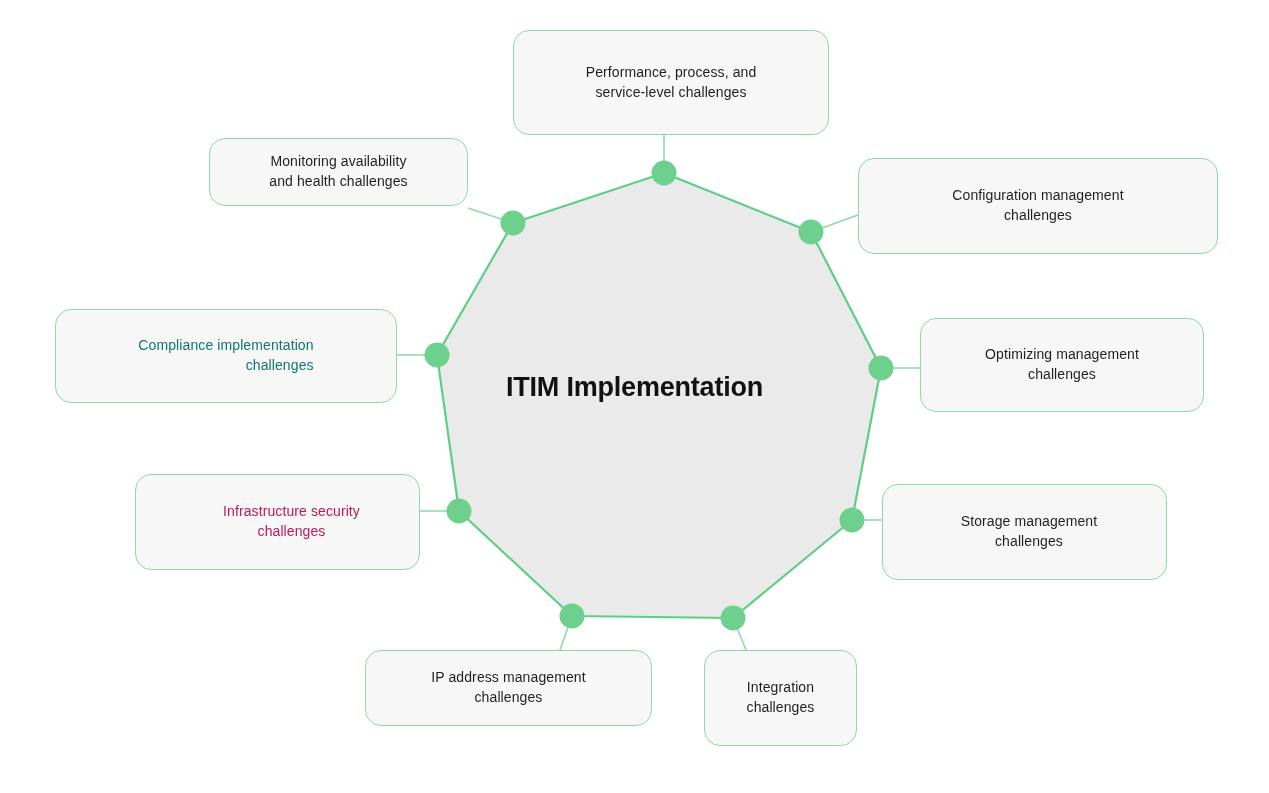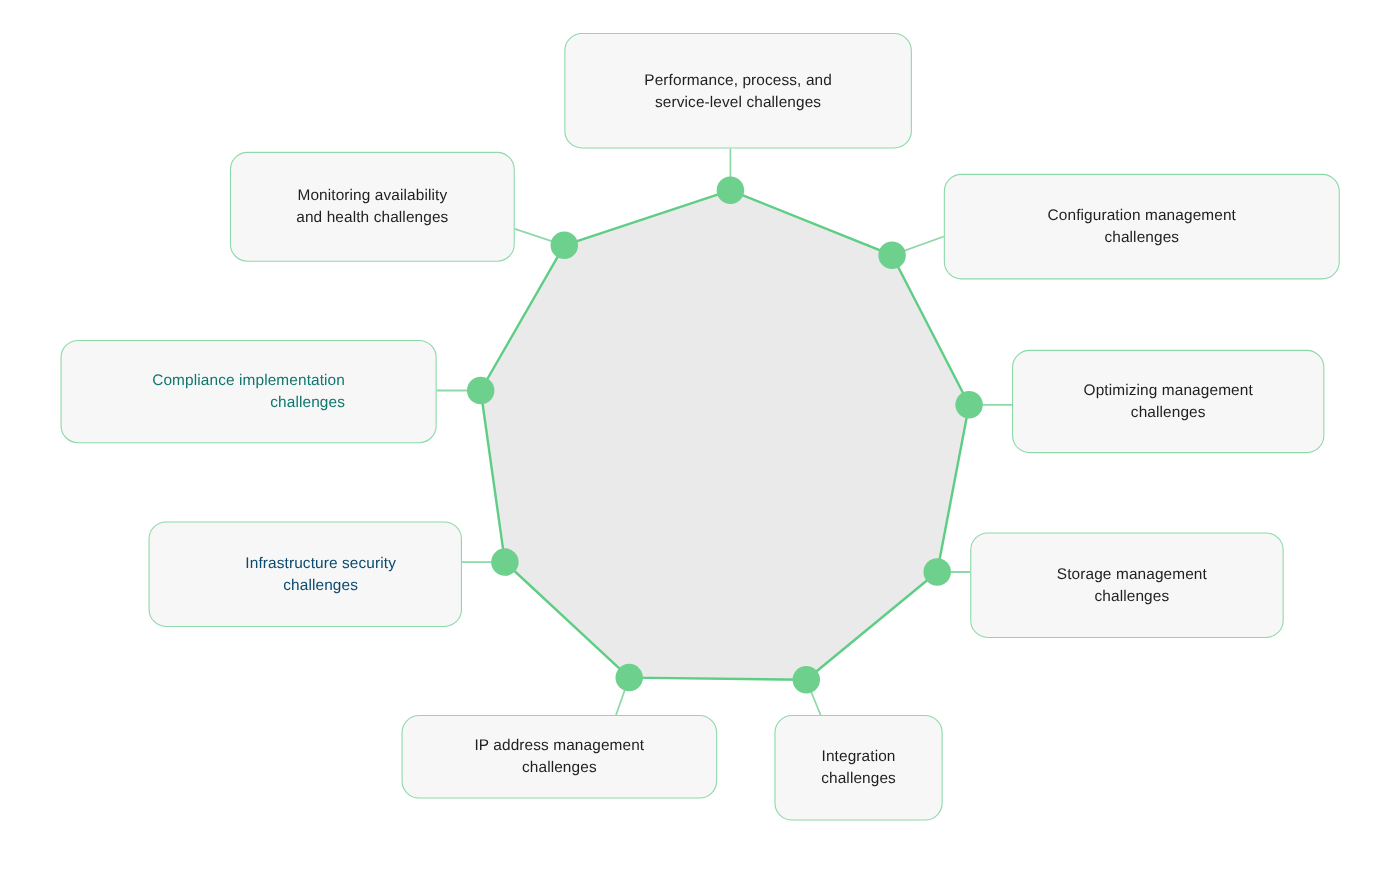--- a/index.html
+++ b/index.html
@@ -87,20 +87,21 @@
         <circle cx="881" cy="368" r="12.5" fill="#6ed08d"></circle>
         <circle cx="852" cy="520" r="12.5" fill="#6ed08d"></circle>
         <circle cx="733" cy="618" r="12.5" fill="#6ed08d"></circle>
         <circle cx="572" cy="616" r="12.5" fill="#6ed08d"></circle>
         <circle cx="459" cy="511" r="12.5" fill="#6ed08d"></circle>
         <circle cx="437" cy="355" r="12.5" fill="#6ed08d"></circle>
         <circle cx="513" cy="223" r="12.5" fill="#6ed08d"></circle>
       </g>
   </svg>
 
+  <div id="center-title">ITIM Implementation</div>
 
   <div id="boxes-layer">
       <div class="node-box" style="left: 513px; top: 30px; width: 316px; height: 105px; background: rgb(247, 247, 247); border-color: rgb(142, 217, 169);">
         <span class="node-box-label" style="color: rgb(31, 31, 31);">Performance, process, and
 service-level challenges</span>
       </div>
       <div class="node-box" style="left: 858px; top: 158px; width: 360px; height: 96px; background: rgb(247, 247, 247); border-color: rgb(142, 217, 169); justify-content: center;">
         <span class="node-box-label" style="color: rgb(31, 31, 31);">Configuration management
 challenges</span>
       </div>
@@ -114,26 +115,26 @@
       </div>
       <div class="node-box" style="left: 704px; top: 650px; width: 153px; height: 96px; background: rgb(247, 247, 247); border-color: rgb(142, 217, 169);">
         <span class="node-box-label" style="color: rgb(31, 31, 31);">Integration
 challenges</span>
       </div>
       <div class="node-box" style="left: 365px; top: 650px; width: 287px; height: 76px; background: rgb(247, 247, 247); border-color: rgb(142, 217, 169);">
         <span class="node-box-label" style="color: rgb(31, 31, 31);">IP address management
 challenges</span>
       </div>
       <div class="node-box" style="left: 135px; top: 474px; width: 285px; height: 96px; background: rgb(247, 247, 247); border-color: rgb(142, 217, 169);">
-        <span class="node-box-label" style="color: #0c4a6e; margin-left: 28px;">Infrastructure security
+        <span class="node-box-label" style="color: #be185d; margin-left: 28px;">Infrastructure security
 challenges</span>
       </div>
       <div class="node-box" style="left: 55px; top: 309px; width: 342px; height: 94px; background: rgb(247, 247, 247); border-color: rgb(142, 217, 169);">
         <span class="node-box-label" style="color: #0f766e; text-align: right;">Compliance implementation
 challenges</span>
       </div>
-      <div class="node-box" style="left: 209px; top: 138px; width: 259px; height: 100px; background: rgb(247, 247, 247); border-color: rgb(142, 217, 169);">
+      <div class="node-box" style="left: 209px; top: 138px; width: 259px; height: 68px; background: rgb(247, 247, 247); border-color: rgb(142, 217, 169);">
         <span class="node-box-label" style="color: rgb(31, 31, 31);">Monitoring availability
 and health challenges</span>
       </div>
     </div>
 
 </div>
 
 </body></html>

